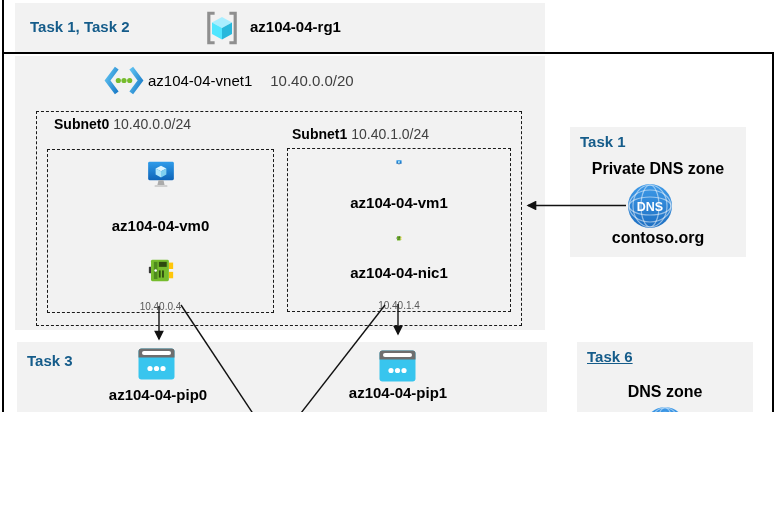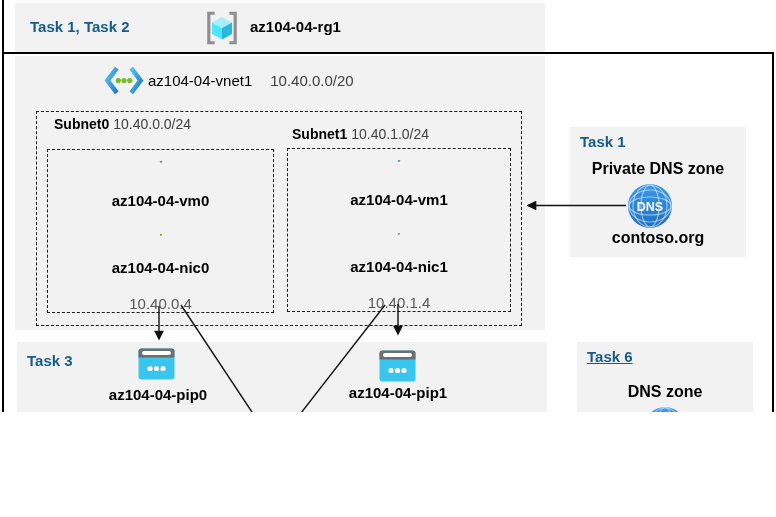--- a/index.html
+++ b/index.html
@@ -18,21 +18,21 @@
   .task-label{position:absolute;font-size:15px;font-weight:bold;color:var(--task-blue);white-space:nowrap;}
   .res-name{font-size:15px;font-weight:bold;color:#000;white-space:nowrap;}
   .title-line{position:absolute;font-size:15px;white-space:nowrap;}
   .title-line .nm{font-weight:normal;color:#000;}
   .title-line .cidr{color:var(--cidr-gray);margin-left:18px;}
   .sub-label{position:absolute;font-size:14px;white-space:nowrap;}
   .sub-label .nm{font-weight:bold;color:#000;}
   .sub-label .cidr{color:var(--cidr-gray);margin-left:4px;}
   .dashed{position:absolute;border:1px dashed #1a1a1a;}
   .stack{display:flex;flex-direction:column;align-items:center;gap:19px;}
-  .ip{font-size:15px;color:var(--ip-gray);}
+  .ip{font-size:10px;color:var(--ip-gray);}
   .ctr{position:absolute;text-align:center;}
   .big-bold{font-size:16px;font-weight:bold;color:#000;white-space:nowrap;}
   svg{display:block;}
   .arrows{position:absolute;left:0;top:0;pointer-events:none;}
 </style>
 </head>
 <body>
 
 <div class="canvas">
 
@@ -98,21 +98,20 @@
         <rect x="0" y="11" width="5" height="9" rx="1" fill="#3A3A3A"></rect>
         <rect x="28" y="5" width="6" height="9" fill="#FFC60A"></rect>
         <rect x="28" y="18" width="6" height="9" fill="#FFC60A"></rect>
         <rect x="3" y="1" width="25" height="30" rx="2" fill="#76BC2D"></rect>
         <rect x="7" y="4" width="5" height="24" fill="#4E8A1E"></rect>
         <circle cx="9.5" cy="16" r="1.8" fill="#fff"></circle>
         <rect x="14" y="4" width="11" height="7" fill="#2E4A0F"></rect>
         <rect x="14" y="16" width="2.5" height="10" fill="#2E4A0F"></rect>
         <rect x="18.5" y="16" width="2.5" height="10" fill="#2E4A0F"></rect>
       </svg>
-      <div class="res-name" style="margin-top:4px;">az104-04-nic0</div>
       <div class="ip">10.40.0.4</div>
     </div>
 
     <div class="dashed stack" style="left:272px;top:92px;width:224px;height:164px;padding-top:11px;">
       <svg width="38" height="38" viewBox="0 0 38 38">
         <defs>
             <linearGradient id="vmg1" x1="0" y1="0" x2="0" y2="1">
           <stop offset="0" stop-color="#2F9CEA"></stop>
               <stop offset="1" stop-color="#0E64B8"></stop>
             </linearGradient>

